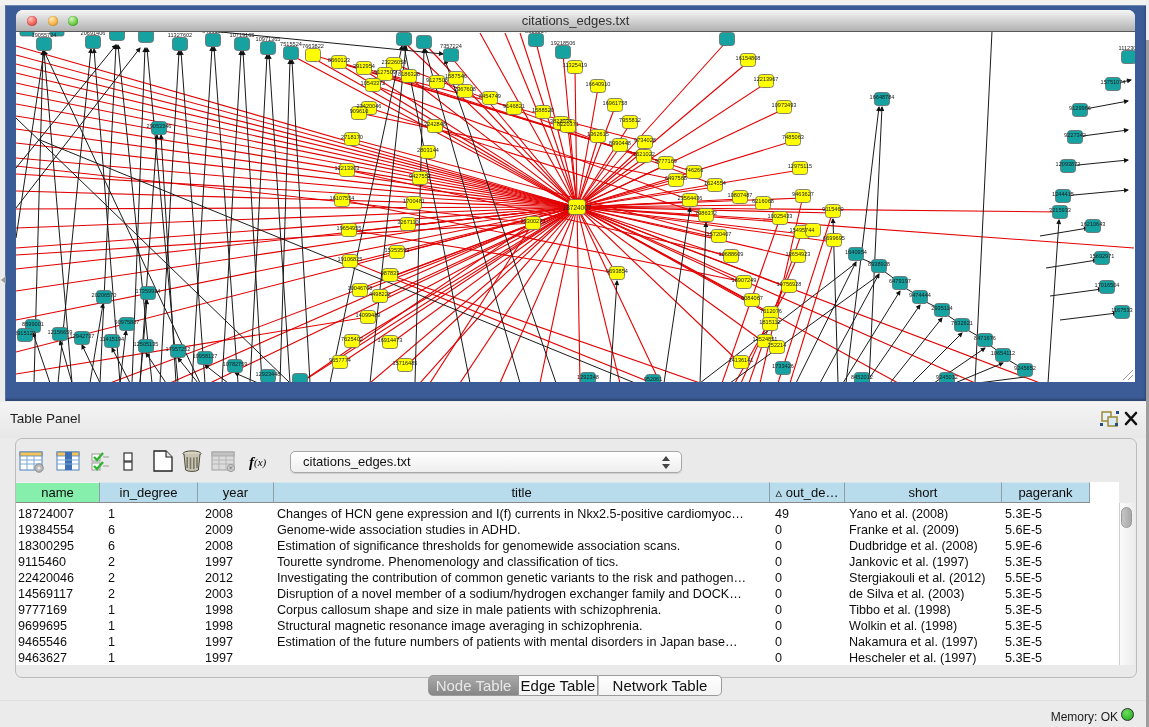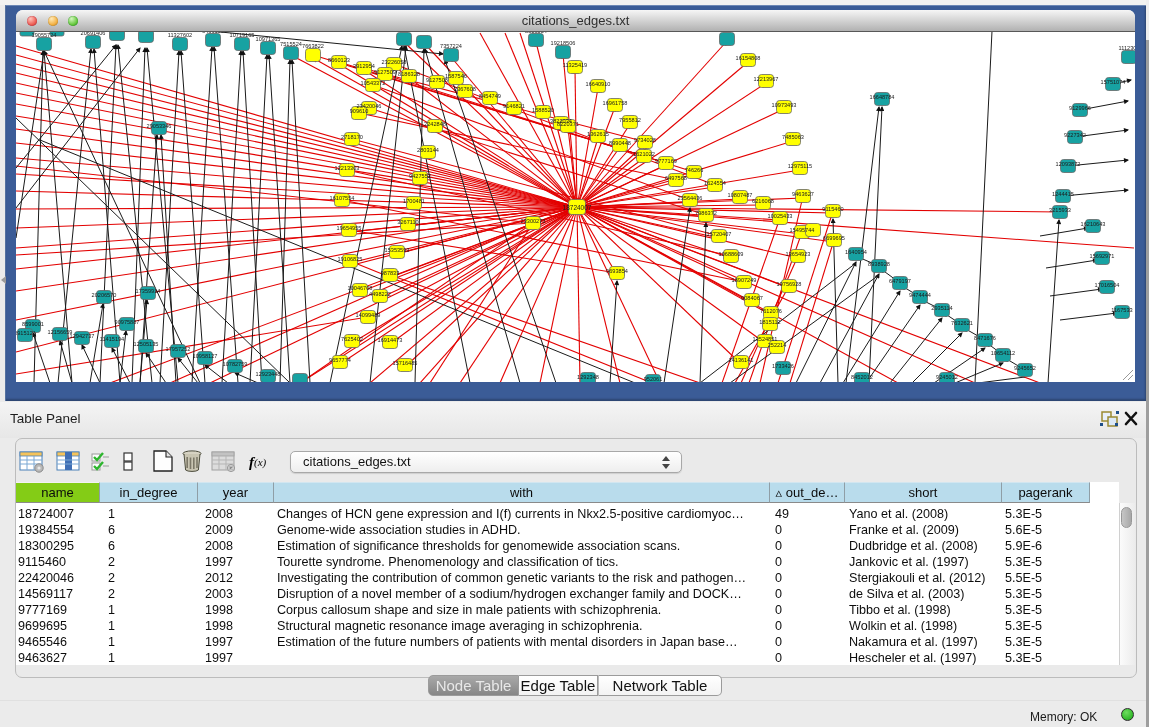--- a/index.html
+++ b/index.html
@@ -27,21 +27,21 @@
 .hcell{position:absolute;top:482px;height:21px;background:#b9dcec;border-right:1px solid #8f9ea6;border-top:1px solid #d2e6f0;border-bottom:1px solid #8a8a8a;font-size:13px;color:#0c0c0c;text-align:center;line-height:20px}
 .trow{position:absolute;left:0;width:1119px;height:16px;font-size:12.6px;color:#0d0d0d}
 .trow span{position:absolute;top:0;white-space:nowrap;overflow:hidden;line-height:16px}
 #sbtrack{left:1119px;top:503px;width:16px;height:162px;background:linear-gradient(to right,#fbfbfb,#ececec);border-left:1px solid #d0d0d0}
 #sbthumb{left:1121px;top:507px;width:11px;height:21px;border-radius:6px;background:linear-gradient(to right,#c6c6c6,#a8a8a8);border:1px solid #979797}
 .seg{position:absolute;top:675px;height:21px;font-size:15px;text-align:center;line-height:20px;border:1px solid #9b9b9b}
 #seg1{left:428px;width:91px;border-radius:5px 0 0 5px;background:linear-gradient(#a9a9a9,#868686);color:#e8e8e8}
 #seg2{left:519px;width:79px;background:linear-gradient(#ffffff,#f3f3f3);color:#111;border-left:none}
 #seg3{left:598px;width:124px;border-radius:0 5px 5px 0;background:linear-gradient(#ffffff,#f3f3f3);color:#111;border-left:1px solid #bbb}
 #statusline{left:0;top:700px;width:1146px;height:1px;background:#e0e0e0}
-#mem{left:1030px;top:710px;width:88px;text-align:left;white-space:nowrap;font-size:12px;color:#1a1a1a}
+#mem{left:1030px;top:710px;width:88px;text-align:right;white-space:nowrap;font-size:12px;color:#1a1a1a}
 #memdot{left:1121px;top:708px;width:13px;height:13px;border-radius:50%;background:radial-gradient(circle at 40% 32%,#6fdd60,#35bb2d 65%,#27a021);border:1.5px solid #2c2c2c}
 #splitarrow{left:1px;top:276px;width:0;height:0;border-top:4px solid transparent;border-bottom:4px solid transparent;border-right:5px solid #9a9a9a}
 </style></head>
 <body>
 <div id="stage">
 <div class="abs" id="topstrip"></div>
 <div class="abs" id="frame"></div>
 <div class="abs" id="win"></div>
 <svg id="net" width="1119" height="351" viewBox="16 31 1119 351" style="position:absolute;left:16px;top:31px;background:#fff">
 <defs>
@@ -587,24 +587,24 @@
  <circle cx="21" cy="19" r="3.6" fill="#cfcfcf" stroke="#9a9a9a"></circle>
  <path d="M19.6 17.6l2.8 2.8M22.4 17.6l-2.8 2.8" stroke="#888" stroke-width="1.1"></path>
 </g>
 <text x="231" y="18" font-family="Liberation Serif, serif" font-style="italic" font-weight="bold" font-size="15" fill="#000">f</text>
 <text x="236" y="17" font-family="Liberation Serif, serif" font-style="italic" font-size="11" fill="#000">(x)</text>
 </svg>
 <div class="abs" id="combo">citations_edges.txt</div>
 <div class="abs ctri" style="left:662px;top:456px;border-bottom:5px solid #444"></div>
 <div class="abs ctri" style="left:662px;top:464px;border-top:5px solid #444"></div>
 <div class="abs" id="tbl"></div>
-<div class="hcell" style="left:16px;width:84px;background:#84cc16;border-top-color:#f2f2f2">name</div>
+<div class="hcell" style="left:16px;width:84px;background:#86efac;border-top-color:#f2f2f2">name</div>
 <div class="hcell" style="left:100px;width:98px">in_degree</div>
 <div class="hcell" style="left:198px;width:76px">year</div>
-<div class="hcell" style="left:274px;width:496px">with</div>
+<div class="hcell" style="left:274px;width:496px">title</div>
 <div class="hcell" style="left:770px;width:75px">▵ out_de…</div>
 <div class="hcell" style="left:845px;width:157px">short</div>
 <div class="hcell" style="left:1002px;width:88px">pagerank</div>
 <div class="trow" style="top:506px">
       <span style="left:18px">18724007</span>
       <span style="left:108px">1</span>
       <span style="left:205px">2008</span>
       <span style="left:277px;width:488px">Changes of HCN gene expression and I(f) currents in Nkx2.5-positive cardiomyoc…</span>
       <span style="left:775px">49</span>
       <span style="left:849px">Yano et al. (2008)</span>

